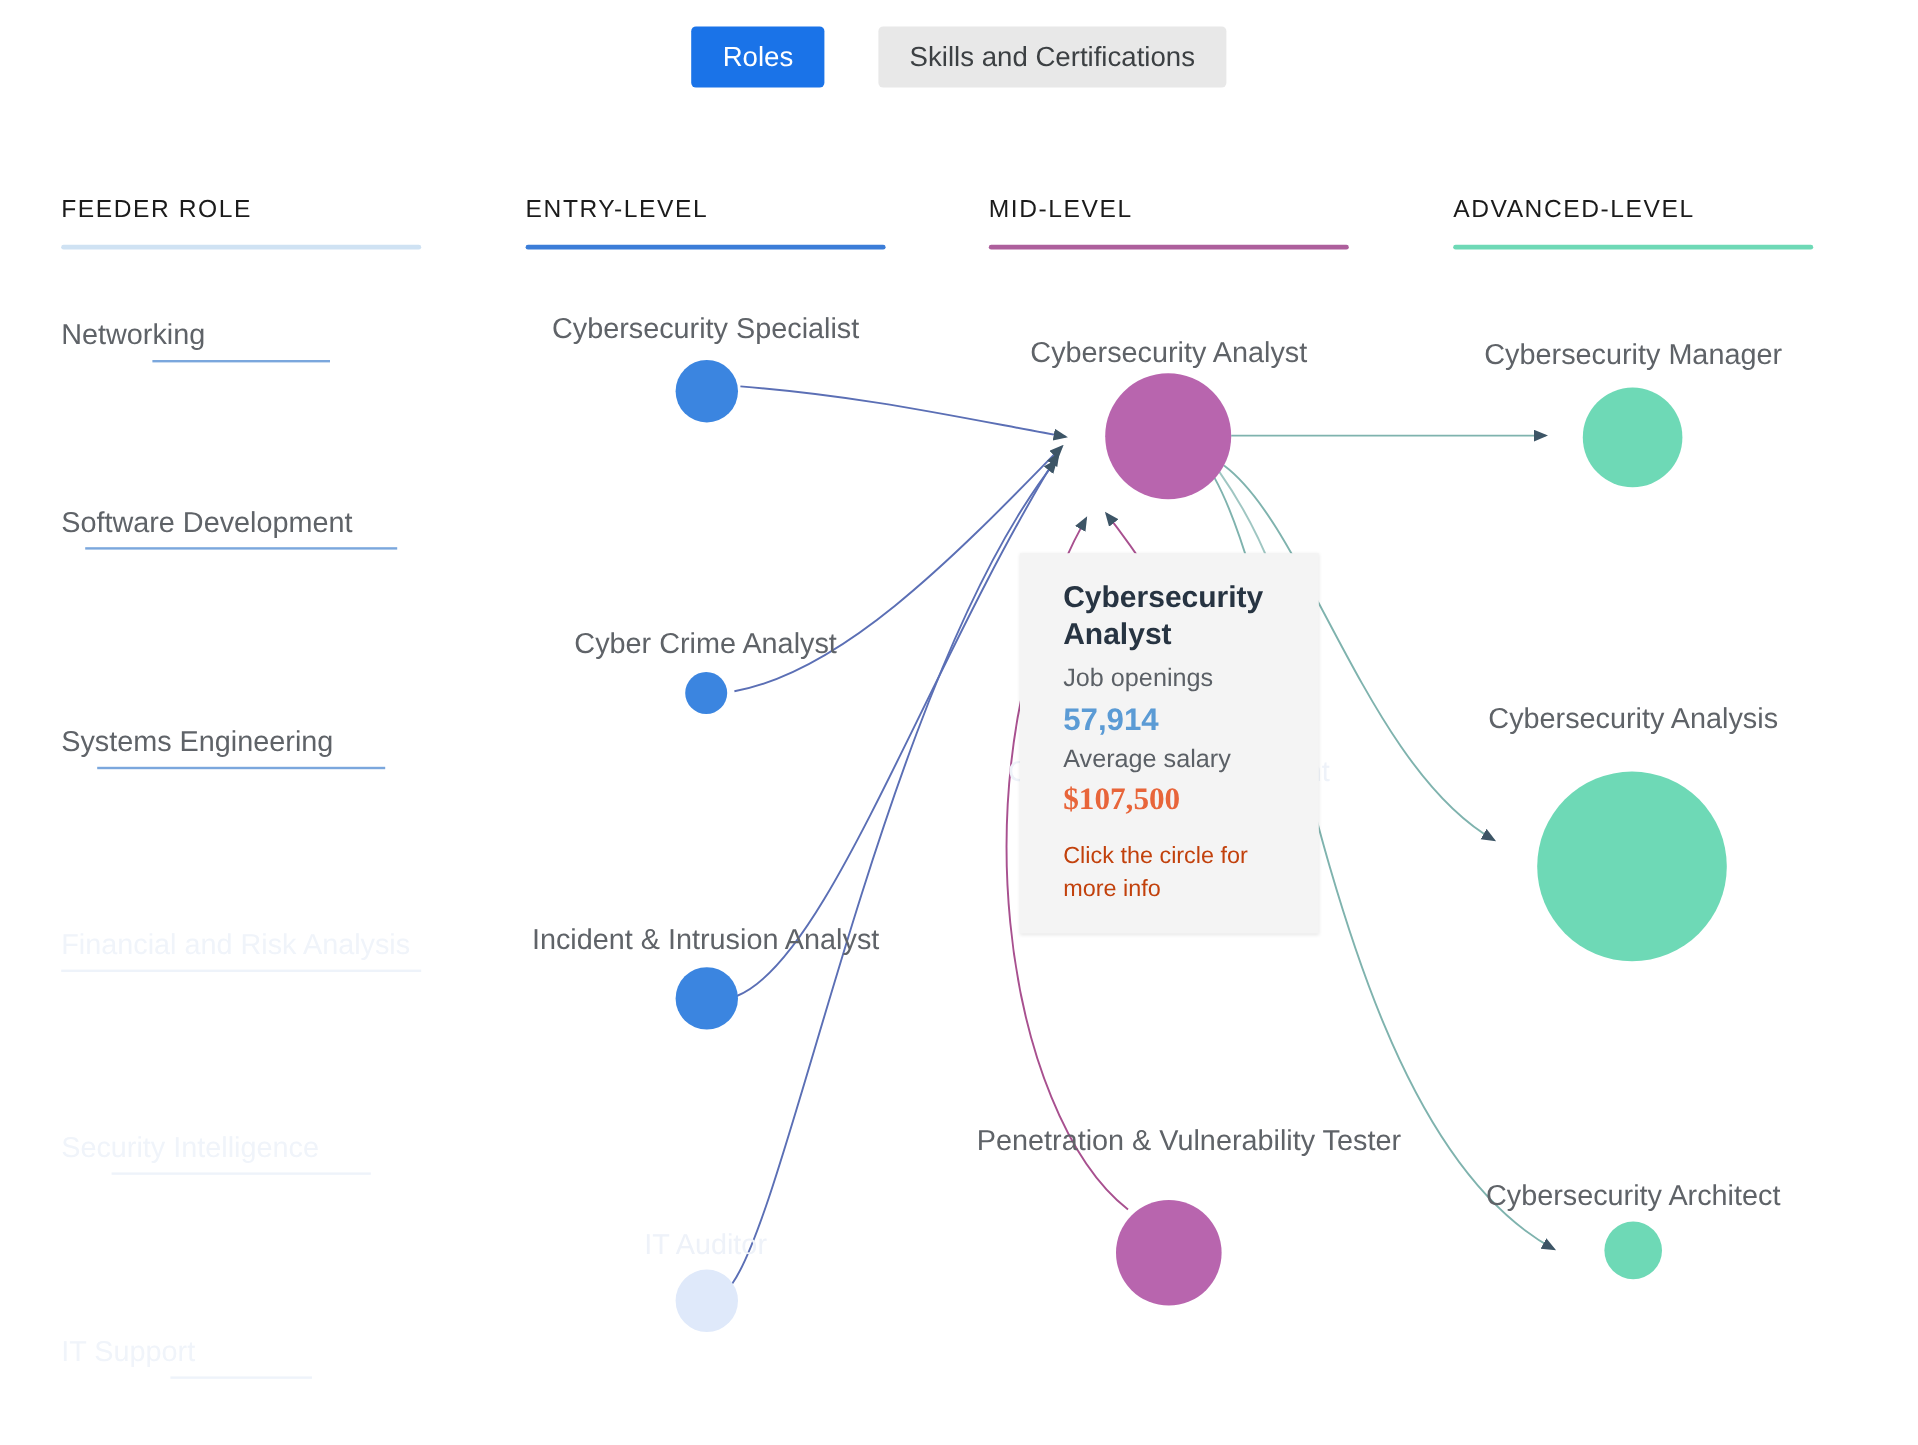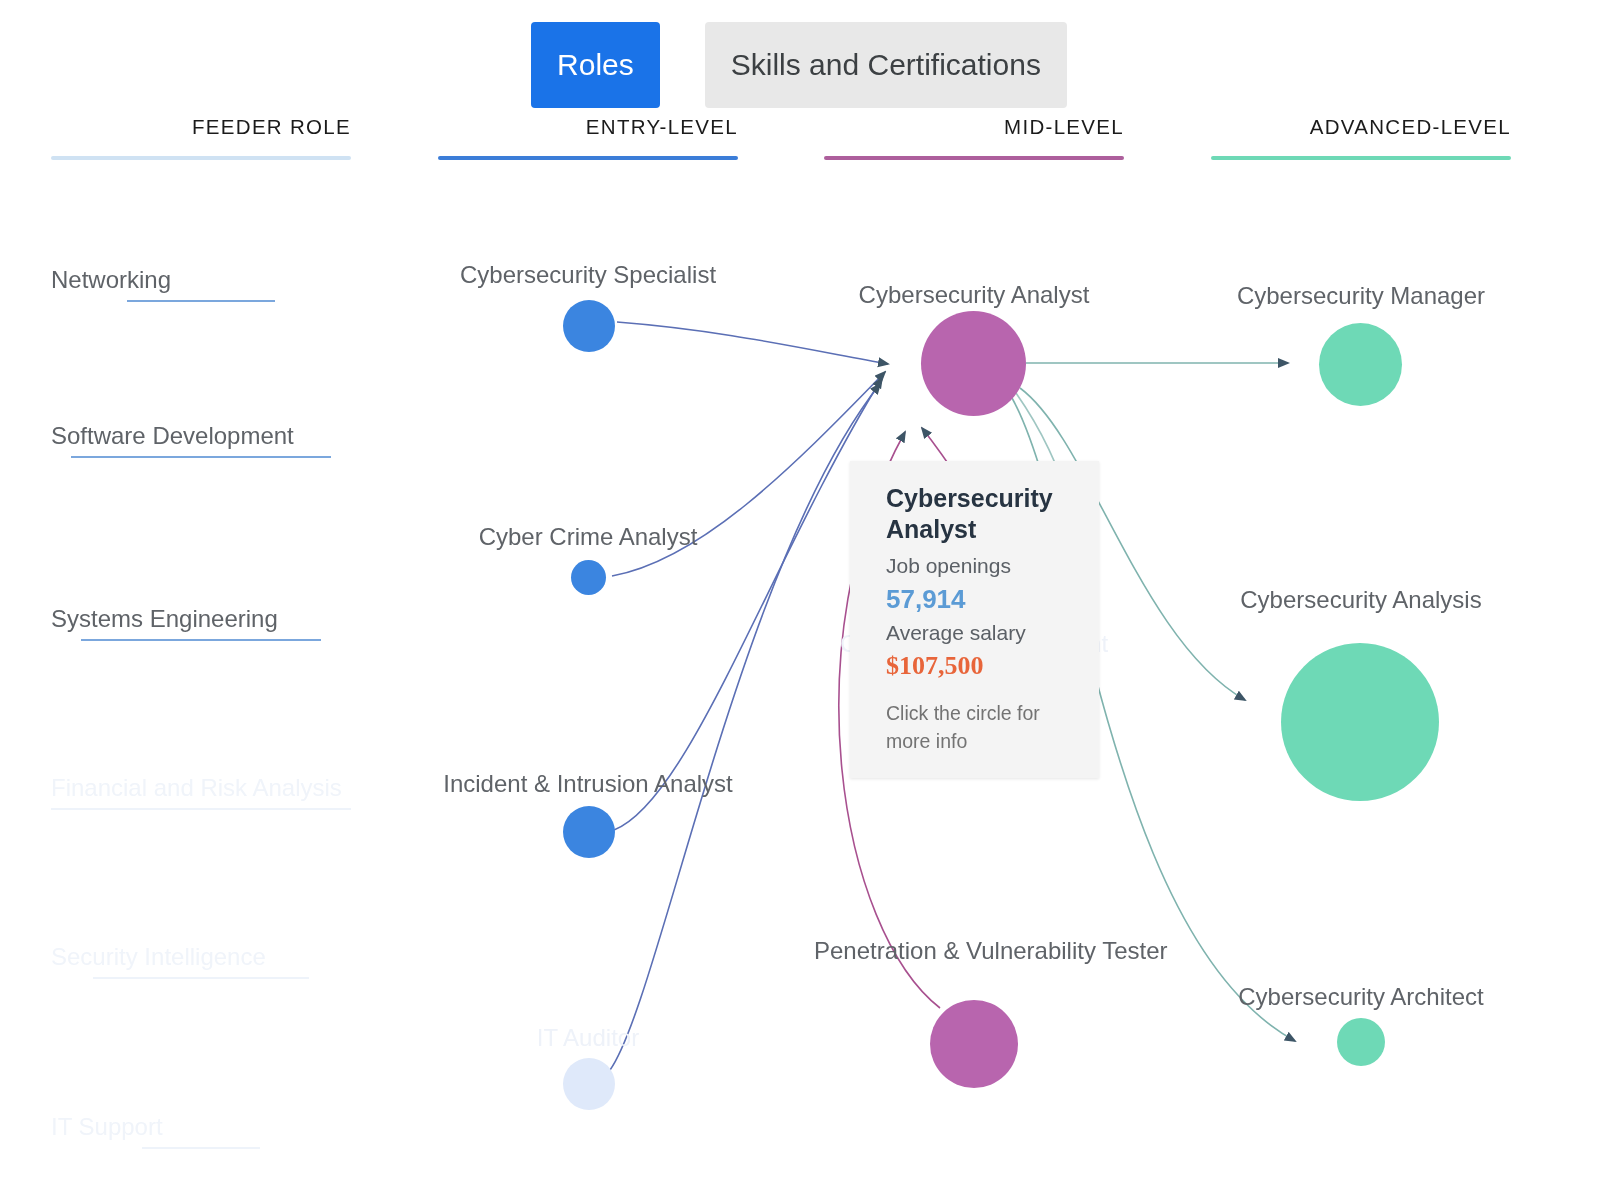--- a/index.html
+++ b/index.html
@@ -24,42 +24,43 @@
     top: 22px;
     left: 0;
     width: 1598px;
     display: flex;
     justify-content: center;
     align-items: center;
     gap: 45px;
   }
   .toggle-btn {
     font-family: "Liberation Sans", sans-serif;
-    font-size: 30px;
+    font-size: 23px;
     line-height: 1;
     border: none;
     border-radius: 4px;
-    padding: 28px 26px;
+    padding: 14px 26px;
     cursor: pointer;
     white-space: nowrap;
   }
   .toggle-btn.active {
     background: #1a73e8;
     color: #ffffff;
   }
   .toggle-btn.inactive {
     background: #e8e8e8;
     color: #3c4043;
     text-align: center;
   }
 
   
   .col-header {
     position: absolute;
-    text-align: right;
+    text-align: left;
+    margin-top: 48px;
   }
   .col-header .title {
     font-size: 20.5px;
     letter-spacing: 1.3px;
     color: #1b1b1b;
     font-weight: 400;
     white-space: nowrap;
   }
   .col-header .rule {
     margin-top: 17px;
@@ -145,21 +146,21 @@
   .tt-salary {
     font-size: 26px;
     font-weight: bold;
     color: #e8653a;
     line-height: 1.35;
     font-family: Liberation Serif, serif;
   }
   .tt-hint {
     margin-top: 16px;
     font-size: 19.5px;
-    color: #737373;
+    color: #c2410c;
     line-height: 1.45;
   }
 </style>
 </head>
 <body>
 
 <div id="root">
 
   <div class="toggle-bar">
     <button class="toggle-btn active">Roles</button>

